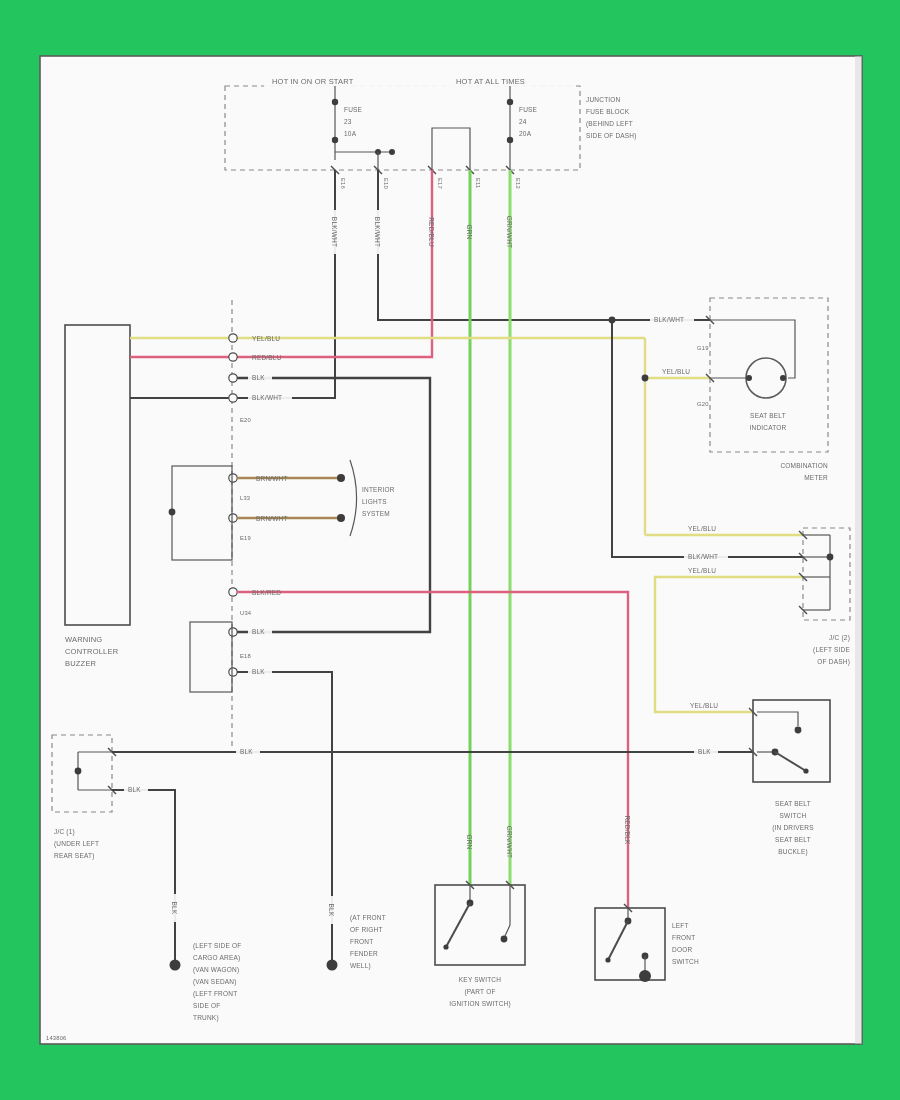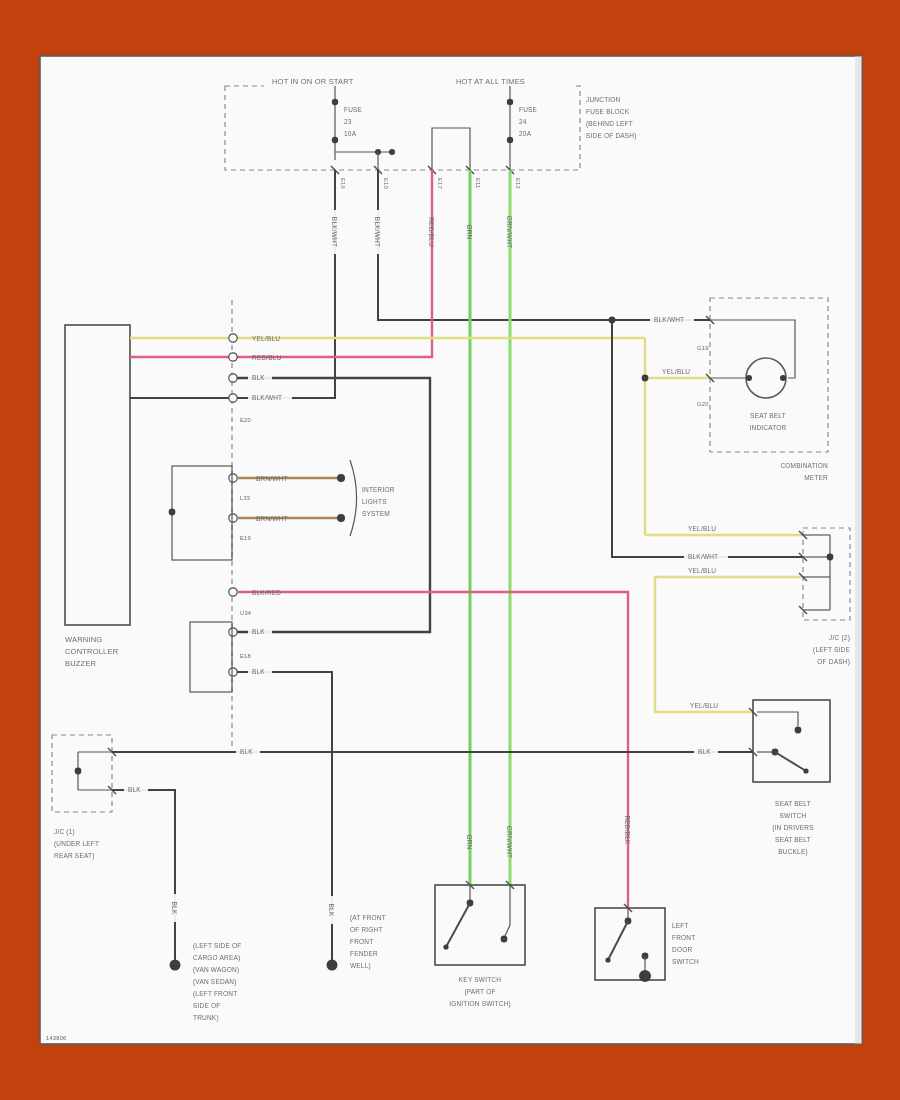--- a/index.html
+++ b/index.html
@@ -1,16 +1,16 @@
 <!DOCTYPE html>
 <html><head>
 <meta charset="utf-8">
 <style>
   html,body{margin:0;padding:0;background:#ffffff;}
-  #stage{position:relative;width:900px;height:1100px;background:#c2410c;overflow:hidden;}
+  #stage{position:relative;width:900px;height:1100px;background:#22c55e;overflow:hidden;}
   svg{position:absolute;left:0;top:0;filter:blur(.3px) contrast(.96);}
   text{font-family:"Liberation Sans","DejaVu Sans",sans-serif;fill:#6a6a6a;letter-spacing:.2px;}
   .t75{font-size:7.5px;}
   .t65{font-size:6.5px;}
   .t6{font-size:5.8px;}
   .wire{fill:none;stroke:#3f3f3f;stroke-width:2;}
   .wirethick{fill:none;stroke:#3f3f3f;stroke-width:2.4;}
   .thin{fill:none;stroke:#555;stroke-width:1.2;}
   .boxsolid{fill:none;stroke:#4a4a4a;stroke-width:1.6;}
   .boxdash{fill:none;stroke:#8a8a8a;stroke-width:1.2;stroke-dasharray:5 4;}

